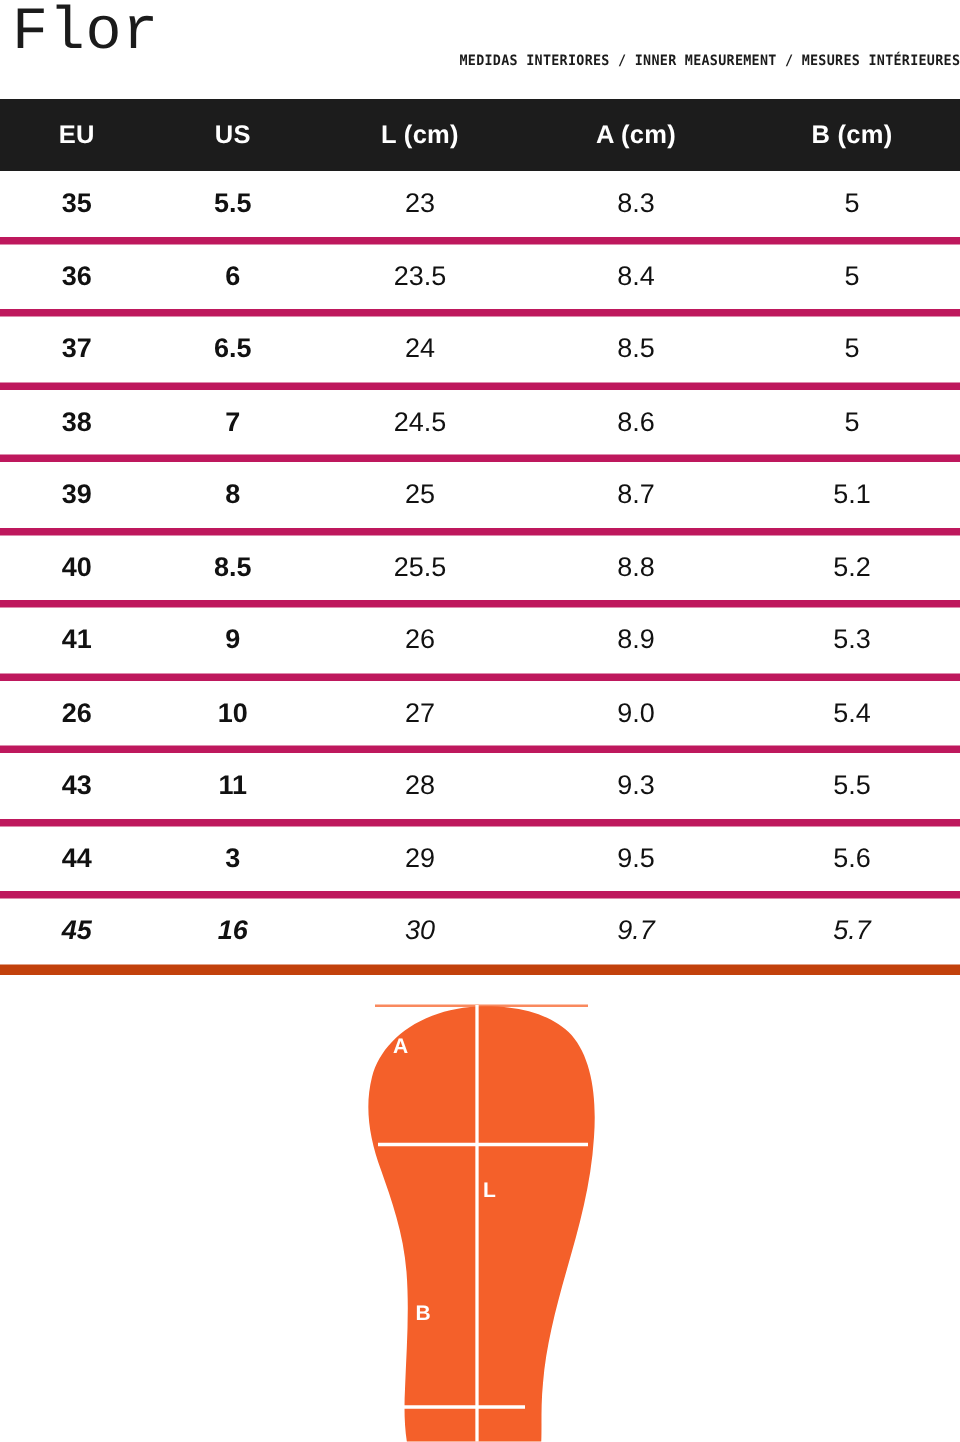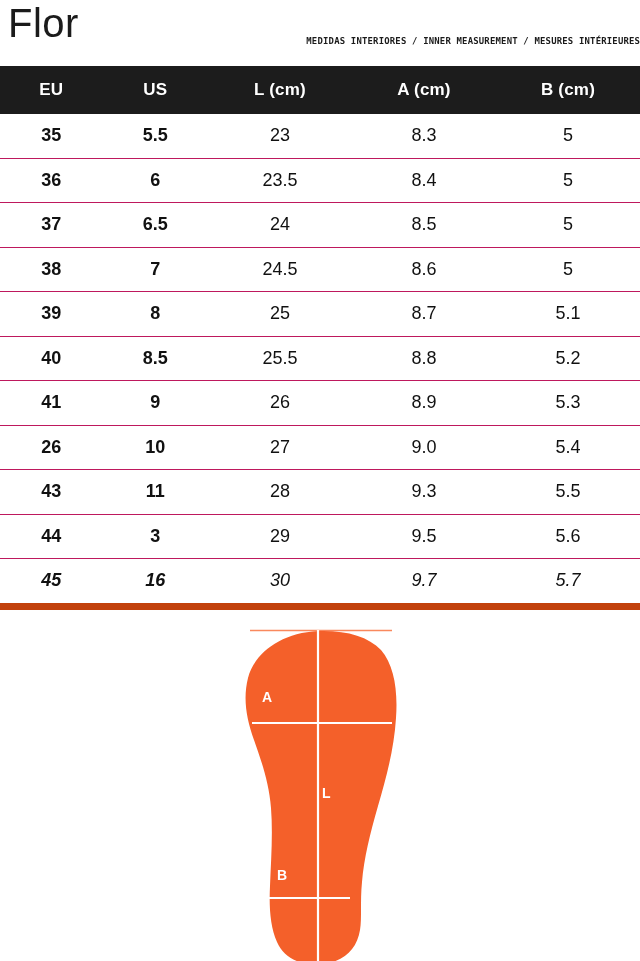--- a/index.html
+++ b/index.html
@@ -19,21 +19,21 @@
   
   .header {
     position: relative;
     height: 66px;
     box-sizing: border-box;
   }
   .brand {
     position: absolute;
     left: 8px;
     top: 3px;
-    font-family: Liberation Sans, sans-serif;
+    font-family: Liberation Mono, monospace;
     font-size: 40px;
     font-weight: 400;
     letter-spacing: 0.5px;
     color: #1b1b1b;
     line-height: 1;
   }
   .subtitle {
     position: absolute;
     right: 0px;
     top: 35px;
@@ -63,21 +63,21 @@
     height: 48px;
     text-align: center;
     padding: 0;
     letter-spacing: 0.2px;
   }
   .size-table tbody td {
     height: 43.5px;
     text-align: center;
     font-size: 18px;
     padding: 0;
-    border-bottom: 1px solid #be185d;
+    border-bottom: 5px solid #be185d;
     color: #111111;
   }
   .size-table tbody td.strong {
     font-weight: bold;
     font-size: 18px;
   }
   .size-table tbody tr:last-child td {
     border-bottom: 7px solid #c2410c;
     font-style: italic;
   }

